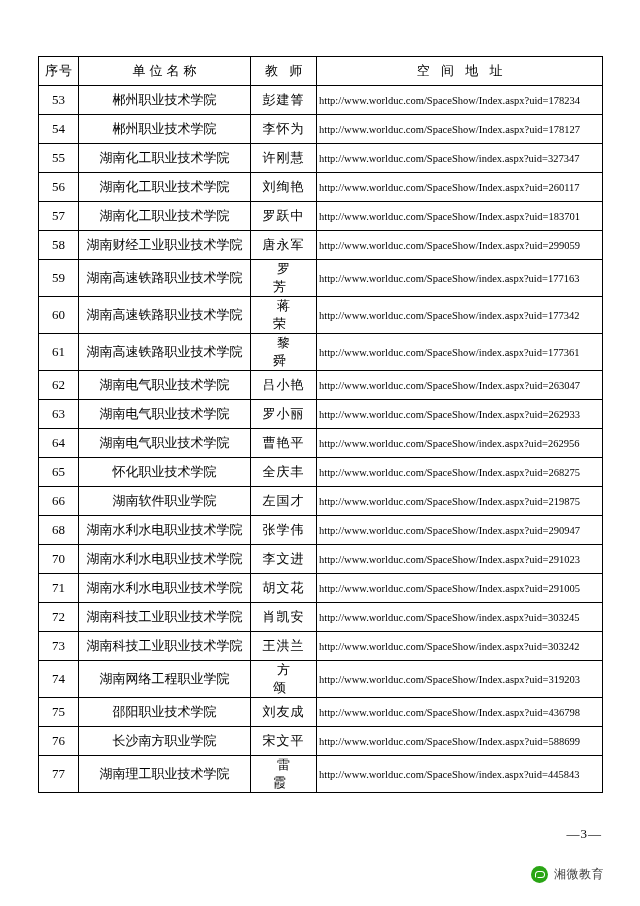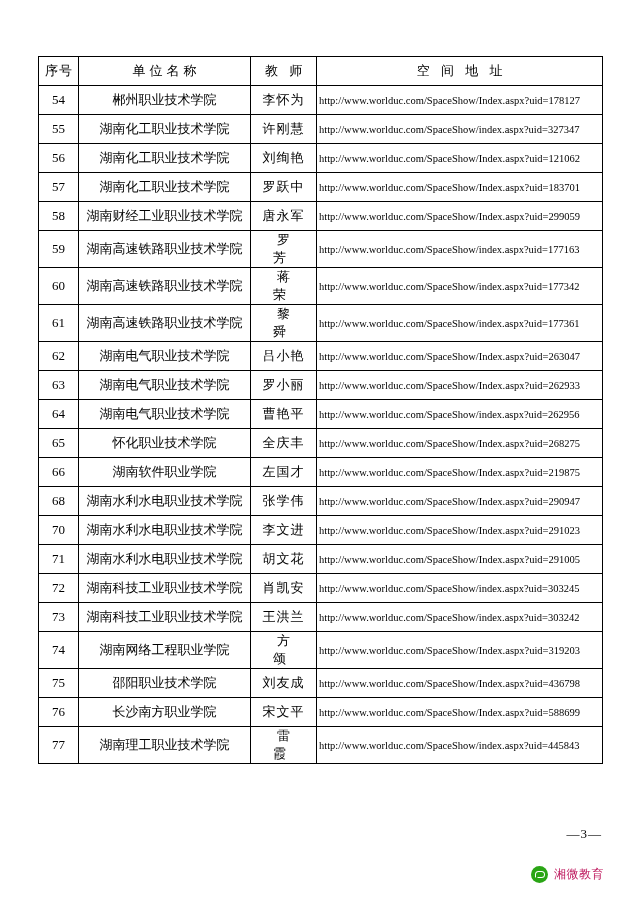--- a/index.html
+++ b/index.html
@@ -116,21 +116,21 @@
     position: absolute;
     left: 4px;
     top: 10.5px;
     width: 3px;
     height: 3px;
     background: #2aa515;
     transform: rotate(45deg);
   }
   .brand-text {
     font-size: 12px;
-    color: #be185d;
+    color: #404040;
     font-family: "Liberation Sans", sans-serif;
     letter-spacing: 0.5px;
   }
 </style>
 </head>
 <body>
 
 <div class="page">
 
   <div class="table-wrap">
@@ -144,36 +144,42 @@
       <thead>
         <tr>
           <th class="hdr-cell hdr-idx">序号</th>
           <th class="hdr-cell">单位名称</th>
           <th class="hdr-cell">教 师</th>
           <th class="hdr-cell">空 间 地 址</th>
         </tr>
       </thead>
       <tbody id="table-body">
           <tr>
+            <td class="cell-idx">53</td>
+            <td class="cell-unit">郴州职业技术学院</td>
+            <td class="cell-teacher">彭建箐</td>
+            <td class="cell-addr">http://www.worlduc.com/SpaceShow/Index.aspx?uid=178234</td>
+          </tr>
+          <tr>
             <td class="cell-idx">54</td>
             <td class="cell-unit">郴州职业技术学院</td>
             <td class="cell-teacher">李怀为</td>
             <td class="cell-addr">http://www.worlduc.com/SpaceShow/Index.aspx?uid=178127</td>
           </tr>
           <tr>
             <td class="cell-idx">55</td>
             <td class="cell-unit">湖南化工职业技术学院</td>
             <td class="cell-teacher">许刚慧</td>
             <td class="cell-addr">http://www.worlduc.com/SpaceShow/index.aspx?uid=327347</td>
           </tr>
           <tr>
             <td class="cell-idx">56</td>
             <td class="cell-unit">湖南化工职业技术学院</td>
             <td class="cell-teacher">刘绚艳</td>
-            <td class="cell-addr">http://www.worlduc.com/SpaceShow/Index.aspx?uid=121062</td>
+            <td class="cell-addr">http://www.worlduc.com/SpaceShow/Index.aspx?uid=260117</td>
           </tr>
           <tr>
             <td class="cell-idx">57</td>
             <td class="cell-unit">湖南化工职业技术学院</td>
             <td class="cell-teacher">罗跃中</td>
             <td class="cell-addr">http://www.worlduc.com/SpaceShow/Index.aspx?uid=183701</td>
           </tr>
           <tr>
             <td class="cell-idx">58</td>
             <td class="cell-unit">湖南财经工业职业技术学院</td>

